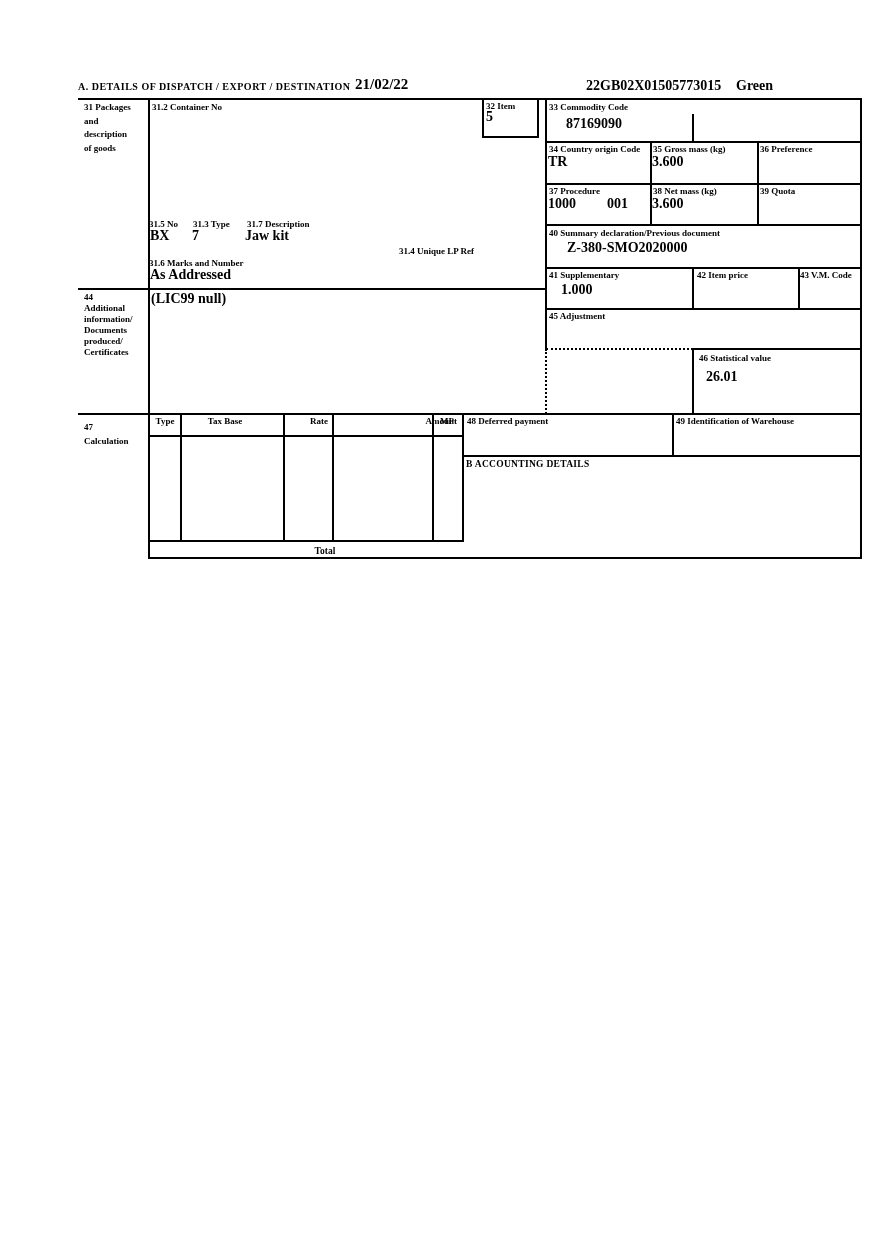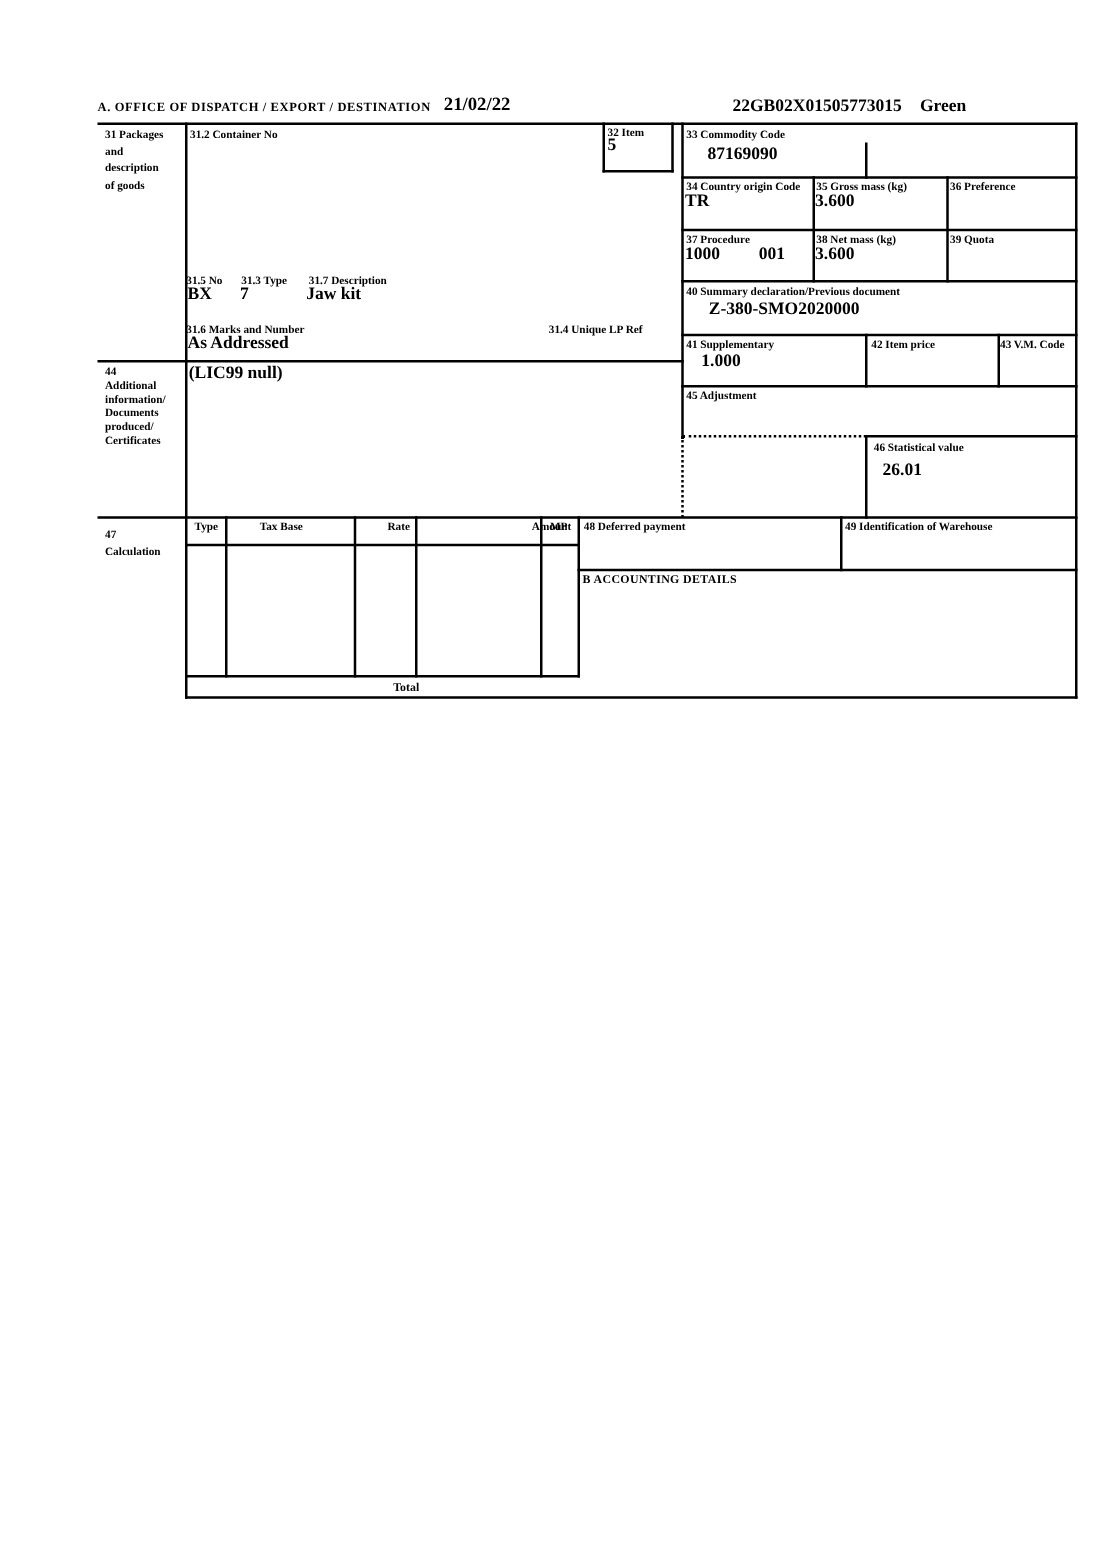--- a/index.html
+++ b/index.html
@@ -19,21 +19,21 @@
   .s13 span{line-height:13.5px;}
   .s11 span{line-height:11px;}
   .ctr{text-align:center;}
   .rgt{text-align:right;}
 </style>
 </head>
 <body>
 
 <div id="page">
 
-  <div class="hdr" style="left:78px;top:81px;">A.  OFFICE OF DISPATCH / EXPORT / DESTINATION</div>
+  <div class="hdr" style="left:78px;top:81px;">A.  DETAILS OF DISPATCH / EXPORT / DESTINATION</div>
   <div class="big" style="left:355px;top:76px;">21/02/22</div>
   <div class="mid" style="left:586px;top:78px;">22GB02X01505773015</div>
   <div class="mid" style="left:736px;top:78px;">Green</div>
 
   <div class="hl" style="left:78px;top:98px;width:784px;"></div>
   <div class="hl" style="left:482px;top:136px;width:57px;"></div>
   <div class="hl" style="left:545px;top:141px;width:317px;"></div>
   <div class="hl" style="left:545px;top:183px;width:317px;"></div>
   <div class="hl" style="left:545px;top:224px;width:317px;"></div>
   <div class="hl" style="left:545px;top:267px;width:317px;"></div>
@@ -77,21 +77,21 @@
   <div class="val" style="left:486px;top:110px;">5</div>
 
   <div class="lbl" style="left:149px;top:219px;">31.5 No</div>
   <div class="lbl" style="left:193px;top:219px;">31.3 Type</div>
   <div class="lbl" style="left:247px;top:219px;">31.7 Description</div>
   <div class="val" style="left:150px;top:229px;">BX</div>
   <div class="val" style="left:192px;top:229px;">7</div>
   <div class="val" style="left:245px;top:229px;">Jaw kit</div>
 
   <div class="lbl" style="left:149px;top:258px;">31.6 Marks and Number</div>
-  <div class="lbl" style="left:399px;top:258px;margin-left:40px;">31.4 Unique LP Ref</div>
+  <div class="lbl" style="left:399px;top:246px;">31.4 Unique LP Ref</div>
   <div class="val" style="left:150px;top:268px;">As Addressed</div>
 
   <div class="stack s11" style="left:84px;top:292px;">
     <span>44</span>
     <span>Additional</span>
     <span>information/</span>
     <span>Documents</span>
     <span>produced/</span>
     <span>Certificates</span>
   </div>

